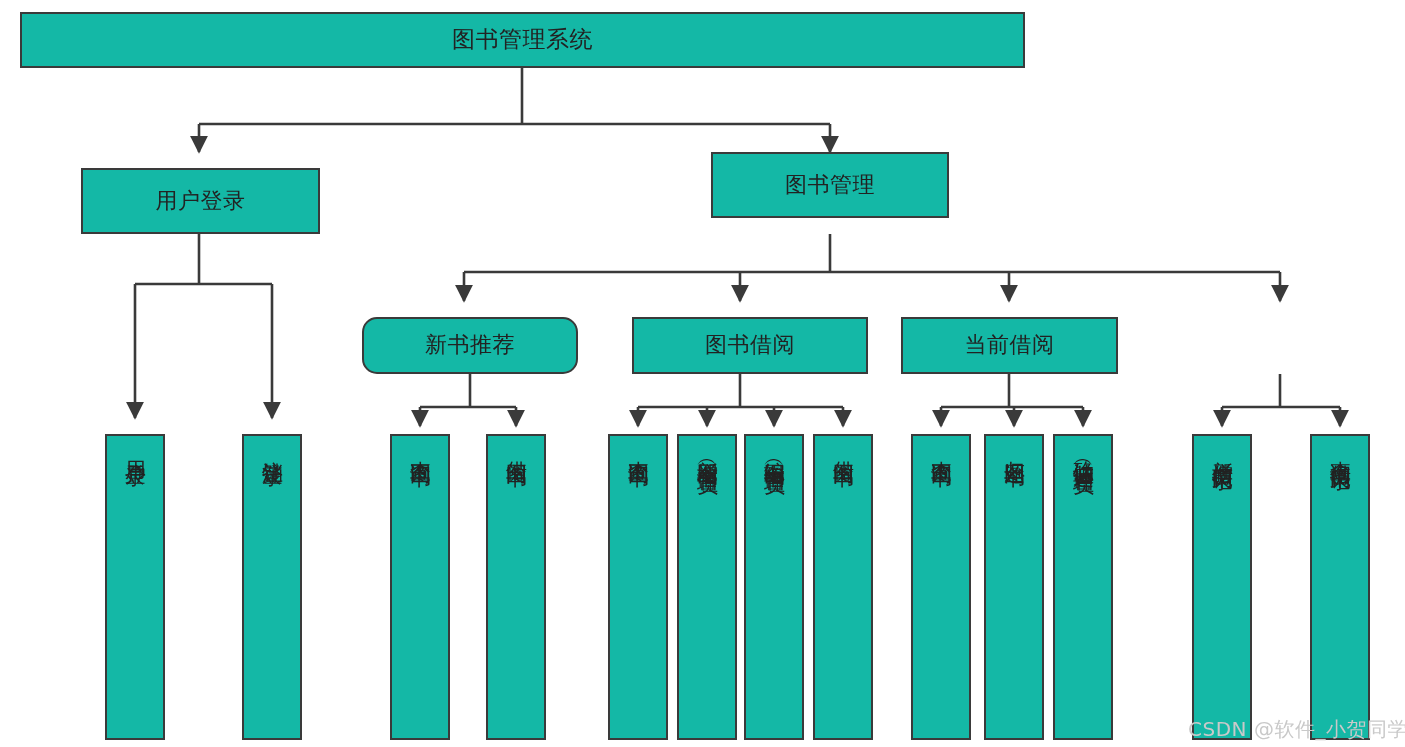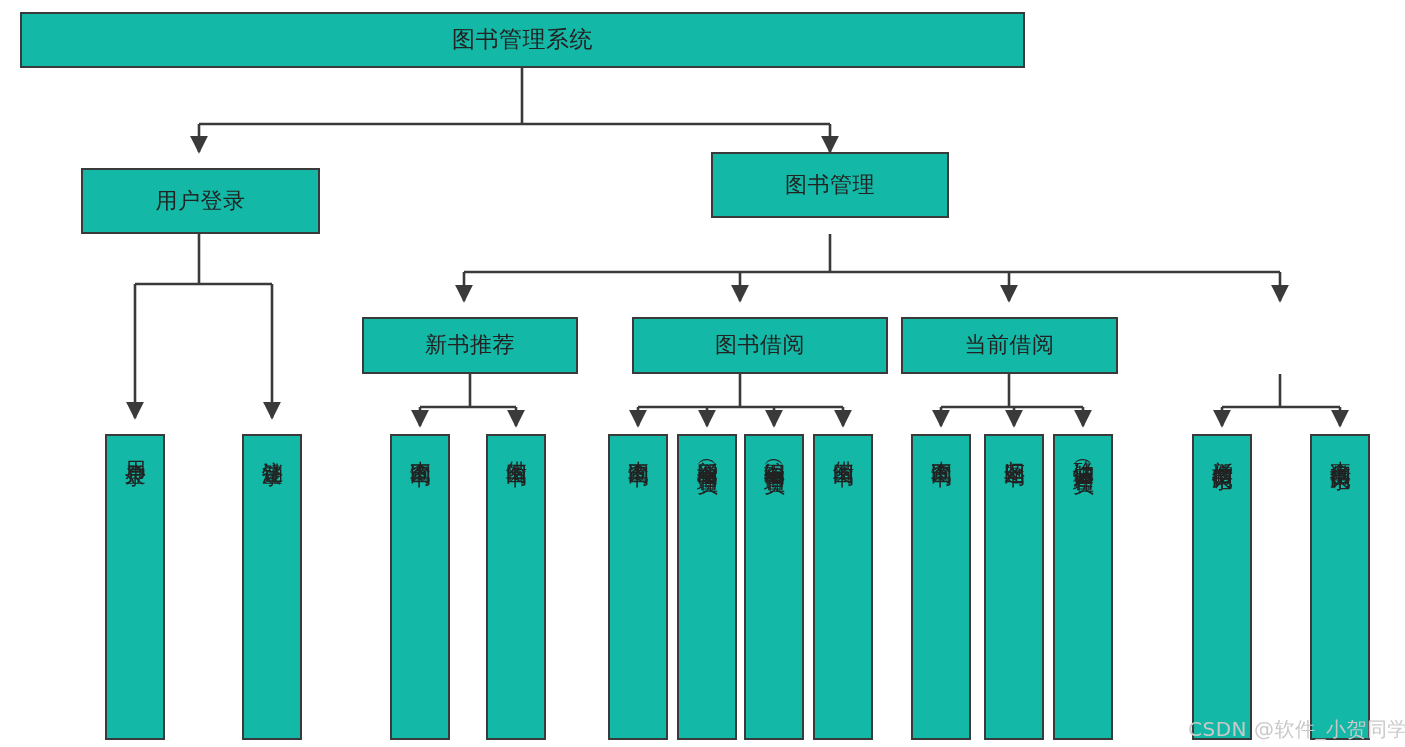--- a/index.html
+++ b/index.html
@@ -127,24 +127,24 @@
     <span class="label">图书管理系统</span>
   </div>
 
   <div class="node horiz" style="left:81px; top:168px; width:239px; height:66px;">
     <span class="label">用户登录</span>
   </div>
   <div class="node horiz" style="left:711px; top:152px; width:238px; height:66px;">
     <span class="label">图书管理</span>
   </div>
 
-  <div class="node horiz" style="left:362px; top:317px; width:216px; height:57px;">
+  <div class="node horiz" style="left:362px; top:317px; width:216px; height:57px;border-radius:15px;">
     <span class="label">新书推荐</span>
   </div>
-  <div class="node horiz" style="left:632px; top:317px; width:256px; height:57px;text-align:right;">
+  <div class="node horiz" style="left:632px; top:317px; width:236px; height:57px;text-align:right;">
     <span class="label">图书借阅</span>
   </div>
   <div class="node horiz" style="left:901px; top:317px; width:217px; height:57px;">
     <span class="label">当前借阅</span>
   </div>
 
   <div class="node vert" style="left:105px; top:434px; width:60px; height:306px;">
     <span class="label">用户登录</span>
   </div>
   <div class="node vert" style="left:242px; top:434px; width:60px; height:306px;">

